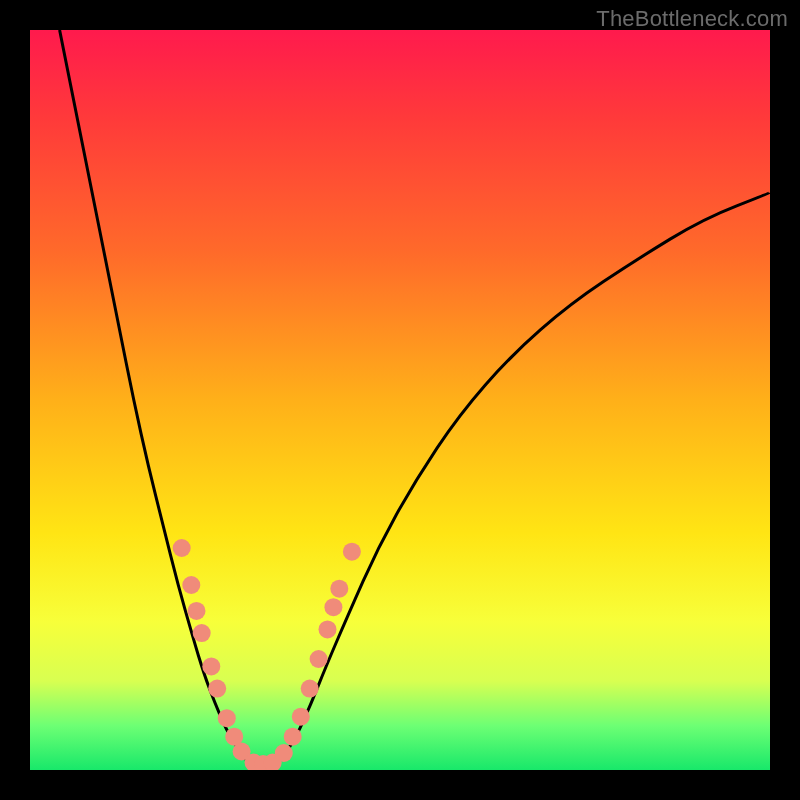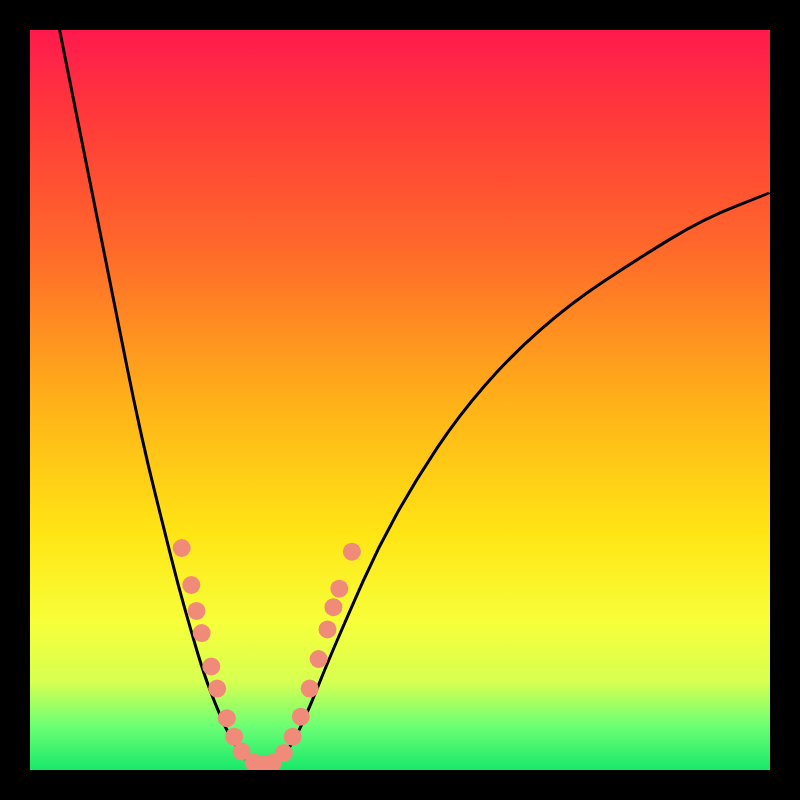--- a/index.html
+++ b/index.html
@@ -58,20 +58,21 @@
   }
   .dot {
     fill: #f08b7a;
     stroke: none;
   }
 </style>
 </head>
 <body>
 
 <div class="chart-wrap">
+  <div class="watermark">TheBottleneck.com</div>
   <div class="plot-area">
     <svg class="overlay" viewBox="0 0 740 740" preserveAspectRatio="none">
       <path id="curve-path" class="curve" d="M 29.6 0.0 Q 44.4 74.0 51.8 111.0 Q 59.2 148.0 66.6 185.0 Q 74.0 222.0 81.4 259.0 Q 88.8 296.0 96.2 333.0 Q 103.6 370.0 111.0 403.3 Q 118.4 436.6 125.8 466.2 Q 133.2 495.8 140.6 525.4 Q 148.0 555.0 155.4 580.9 Q 162.8 606.8 168.3 625.3 Q 173.9 643.8 179.4 658.6 Q 185.0 673.4 190.6 686.3 Q 196.1 699.3 201.7 708.5 Q 207.2 717.8 210.9 723.3 Q 214.6 728.9 218.3 731.5 Q 222.0 734.1 225.7 735.2 Q 229.4 736.3 233.1 736.3 Q 236.8 736.3 240.5 735.2 Q 244.2 734.1 247.9 731.5 Q 251.6 728.9 259.0 717.8 Q 266.4 706.7 273.8 690.0 Q 281.2 673.4 288.6 654.9 Q 296.0 636.4 307.1 610.5 Q 318.2 584.6 333.0 551.3 Q 347.8 518.0 366.3 484.7 Q 384.8 451.4 407.0 418.1 Q 429.2 384.8 455.1 355.2 Q 481.0 325.6 510.6 299.7 Q 540.2 273.8 573.5 251.6 Q 606.8 229.4 640.1 209.1 Q 673.4 188.7 706.7 175.8 T 740.0 162.8"></path>
       <g id="marker-group">
           <circle cx="151.7" cy="518.0" r="9" class="dot"></circle>
           <circle cx="161.3" cy="555.0" r="9" class="dot"></circle>
           <circle cx="166.5" cy="580.9" r="9" class="dot"></circle>
           <circle cx="171.7" cy="603.1" r="9" class="dot"></circle>
           <circle cx="181.3" cy="636.4" r="9" class="dot"></circle>
           <circle cx="187.2" cy="658.6" r="9" class="dot"></circle>

